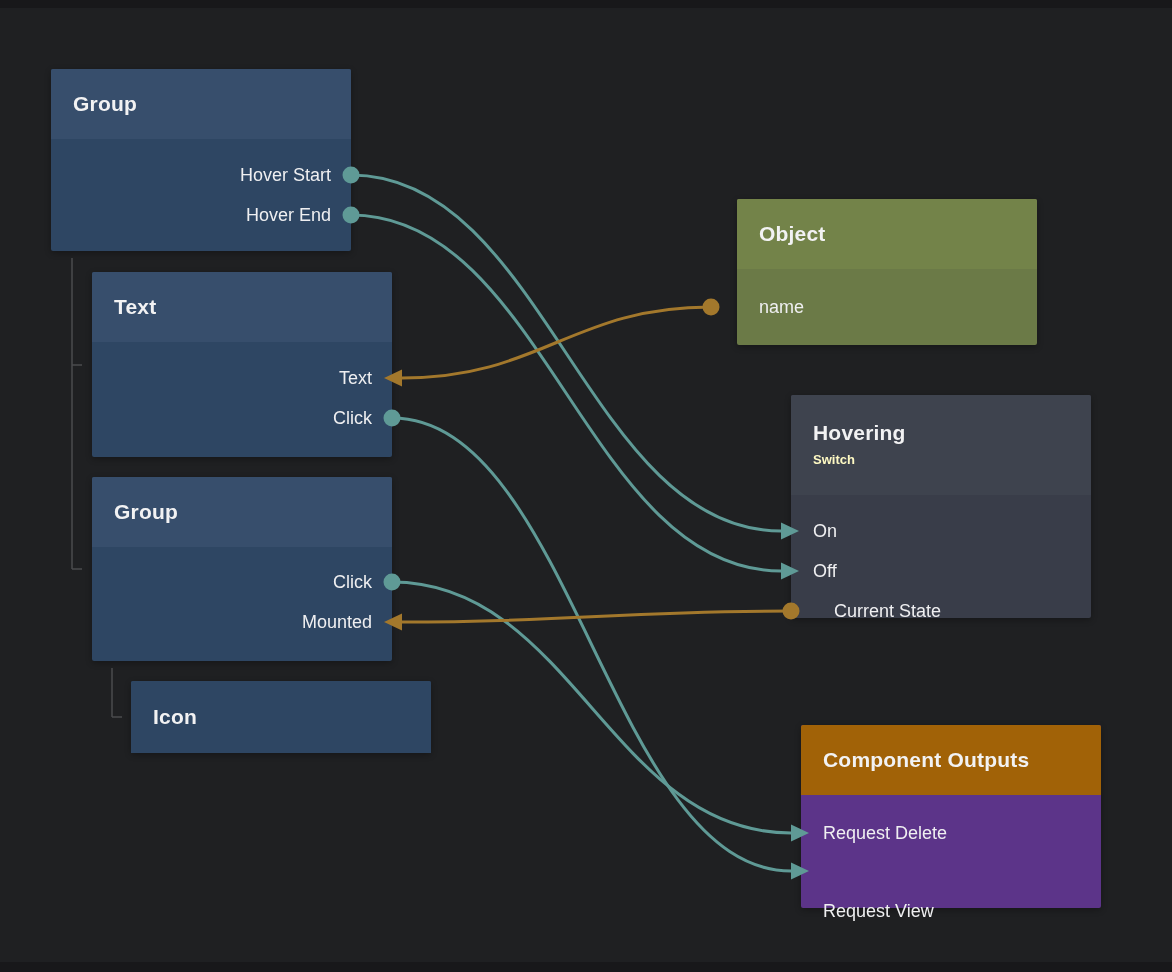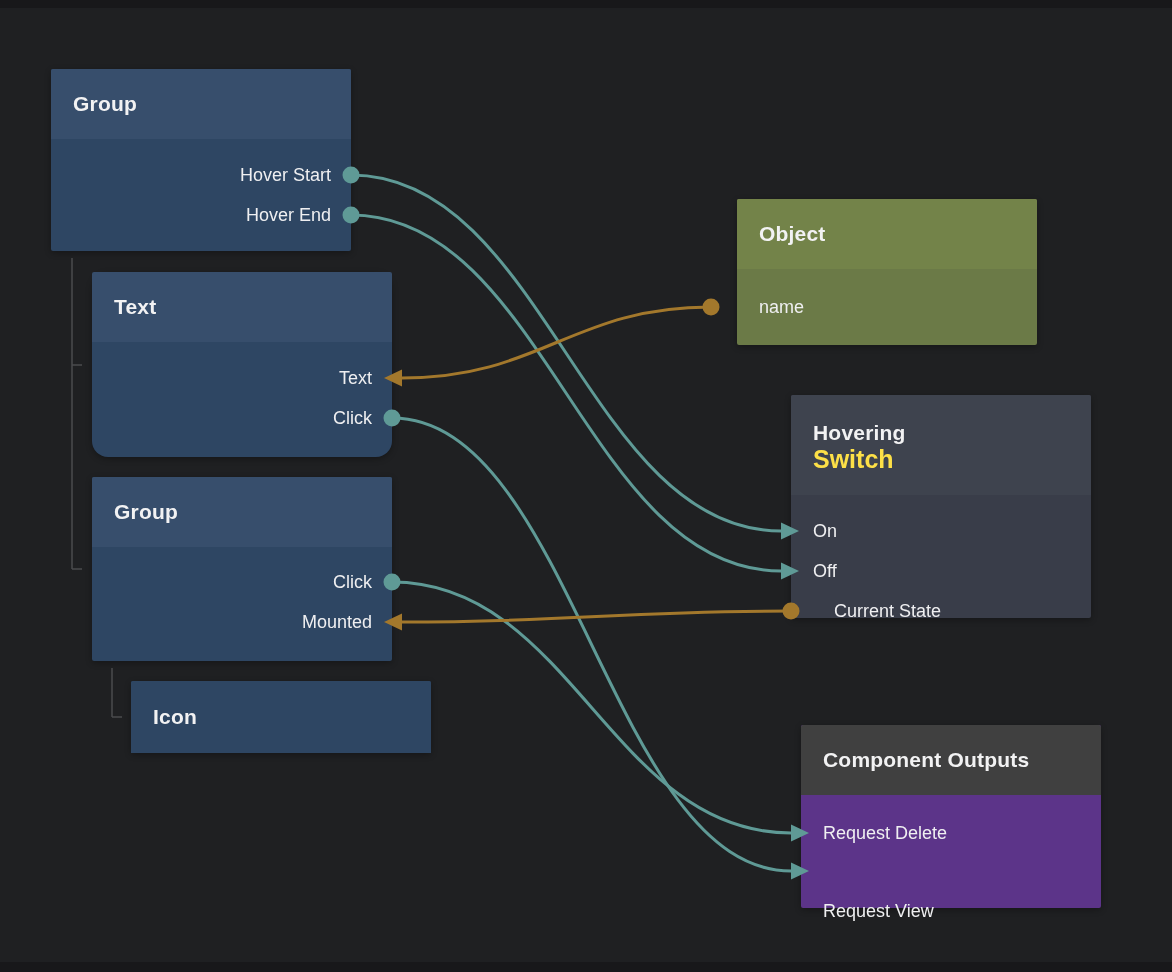--- a/index.html
+++ b/index.html
@@ -29,22 +29,22 @@
     border-radius:2px 2px 0 0;
     font-weight:bold;
   }
   .node-title {
     font-size:21px;
     color:#f2f2f3;
     letter-spacing:.2px;
     line-height:28px;
   }
   .node-subtitle {
-    font-size:25px;
-    color:#fde047;
+    font-size:13px;
+    color:#fef9c3;
     line-height:25px;
   }
   .port {
     position:absolute;
     height:24px; line-height:24px;
     font-size:18px;
     color:#efeff1;
     white-space:nowrap;
   }
   .port.side-right { right:20px; text-align:right;margin-left:8px; }
@@ -62,21 +62,21 @@
   </svg>
 
 <div id="node-layer">
     <div class="node" style="left: 51px; top: 69px; width: 300px; height: 182px; background: rgb(46, 70, 99);">
       <div class="node-header" style="height: 70px; background: rgb(55, 78, 108);">
         <div class="node-title">Group</div>
       </div>
       <div class="port side-right" style="top: 94px;">Hover Start</div>
       <div class="port side-right" style="top: 134px;">Hover End</div>
     </div>
-    <div class="node" style="left: 92px; top: 272px; width: 300px; height: 185px; background: rgb(46, 70, 99); border-radius: 16px;">
+    <div class="node" style="left: 92px; top: 272px; width: 300px; height: 185px; background: rgb(46, 70, 99);">
       <div class="node-header" style="height: 70px; background: rgb(55, 78, 108);">
         <div class="node-title">Text</div>
       </div>
       <div class="port side-right" style="top: 94px;">Text</div>
       <div class="port side-right" style="top: 134px;">Click</div>
     </div>
     <div class="node" style="left: 92px; top: 477px; width: 300px; height: 184px; background: rgb(46, 70, 99);">
       <div class="node-header" style="height: 70px; background: rgb(55, 78, 108);">
         <div class="node-title">Group</div>
       </div>
@@ -97,21 +97,21 @@
     <div class="node" style="left: 791px; top: 395px; width: 300px; height: 223px; background: rgb(57, 61, 73);">
       <div class="node-header" style="height: 100px; background: rgb(62, 67, 78);">
         <div class="node-title">Hovering</div>
         <div class="node-subtitle">Switch</div>
       </div>
       <div class="port side-left" style="top: 124px;">On</div>
       <div class="port side-left" style="top: 164px;">Off</div>
       <div class="port side-left" style="top: 204px; margin-left: 21px;">Current State</div>
     </div>
     <div class="node" style="left: 801px; top: 725px; width: 300px; height: 183px; background: rgb(92, 52, 137);">
-      <div class="node-header" style="height: 70px; background: #404040;">
+      <div class="node-header" style="height: 70px; background: #a16207;">
         <div class="node-title">Component Outputs</div>
       </div>
       <div class="port side-left" style="top: 96px;">Request Delete</div>
       <div class="port side-left" style="top: 134px; margin-top: 40px;">Request View</div>
     </div>
   </div>
 
 <svg id="links-svg" class="layer" width="1172" height="972" viewBox="0 0 1172 972">
     <path d="M 351 175 C 544.5 175, 587.5 531, 781 531" stroke="#5f9a96" stroke-width="3" fill="none" stroke-linecap="round"></path>
     <polygon points="799,531 781,522.5 781,539.5" fill="#5f9a96"></polygon>

